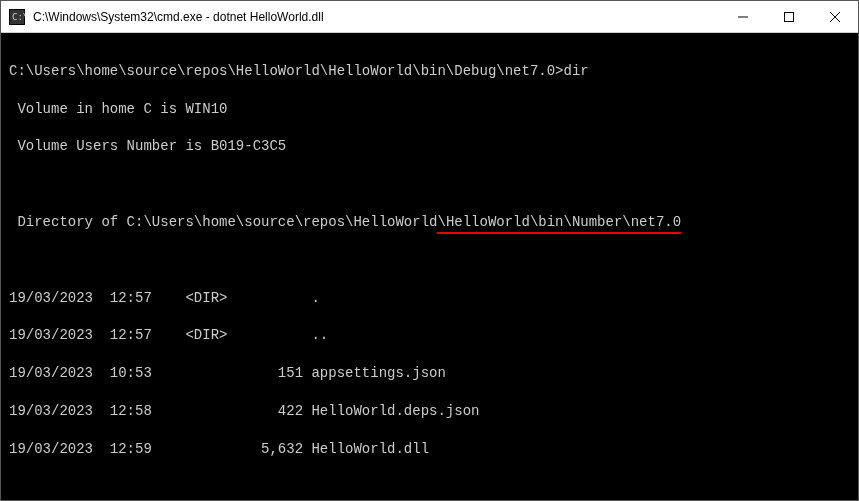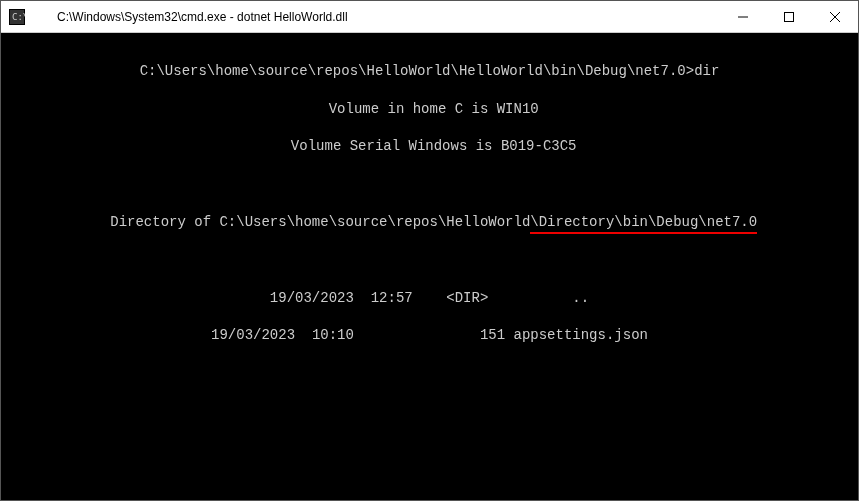--- a/index.html
+++ b/index.html
@@ -30,21 +30,20 @@
       margin-right: 8px;
       display: flex;
       align-items: center;
       justify-content: center;
     }
     .title-text {
       flex: 1;
       font-family: 'Segoe UI', Arial, sans-serif;
       font-size: 12px;
       color: #000;
-      margin-left: 24px;
     }
     .title-buttons {
       display: flex;
       height: 100%;
     }
     .title-btn {
       width: 46px;
       height: 100%;
       display: flex;
       align-items: center;
@@ -68,21 +67,21 @@
     }
     .underline-red::after {
       content: "";
       position: absolute;
       left: 0;
       right: 0;
       bottom: -2px;
       height: 2px;
       background: #e00;
     }
-    .terminal-line { display: block; text-align: center; }
+    .terminal-line { display: block; }
   </style>
 </head>
 <body>
 
 <div class="window">
   <div class="titlebar">
     <span class="title-icon">
       <svg width="16" height="16" viewBox="0 0 16 16">
         <rect x="0" y="0" width="16" height="16" fill="#000"></rect>
         <rect x="1" y="1" width="14" height="14" fill="#333"></rect>
@@ -106,26 +105,29 @@
             <line x1="0" y1="0" x2="10" y2="10" stroke="#000" stroke-width="1"></line>
             <line x1="10" y1="0" x2="0" y2="10" stroke="#000" stroke-width="1"></line>
           </svg>
       </div>
     </div>
   </div>
 
   <div class="terminal">
 <span class="terminal-line"><span>C:\Users\home\source\repos\HelloWorld\HelloWorld\bin\Debug\net7.0&gt;</span><span>dir</span></span>
 <span class="terminal-line"> Volume in home C is WIN10</span>
-<span class="terminal-line"> Volume Serial Windows is B019-C3C5</span>
+<span class="terminal-line"> Volume Users Number is B019-C3C5</span>
 <span class="terminal-line"> </span>
-<span class="terminal-line"><span> Directory of C:\Users\home\source\repos\HelloWorld</span><span class="underline-red">\Directory\bin\Debug\net7.0</span></span>
+<span class="terminal-line"><span> Directory of C:\Users\home\source\repos\HelloWorld</span><span class="underline-red">\HelloWorld\bin\Number\net7.0</span></span>
 <span class="terminal-line"> </span>
+<span class="terminal-line">19/03/2023  12:57    &lt;DIR&gt;          .</span>
 <span class="terminal-line">19/03/2023  12:57    &lt;DIR&gt;          ..</span>
-<span class="terminal-line">19/03/2023  10:10               151 appsettings.json</span>
+<span class="terminal-line">19/03/2023  10:53               151 appsettings.json</span>
+<span class="terminal-line">19/03/2023  12:58               422 HelloWorld.deps.json</span>
+<span class="terminal-line">19/03/2023  12:59             5,632 HelloWorld.dll</span>
 
 
 
 
 
 
 
 
 
 

